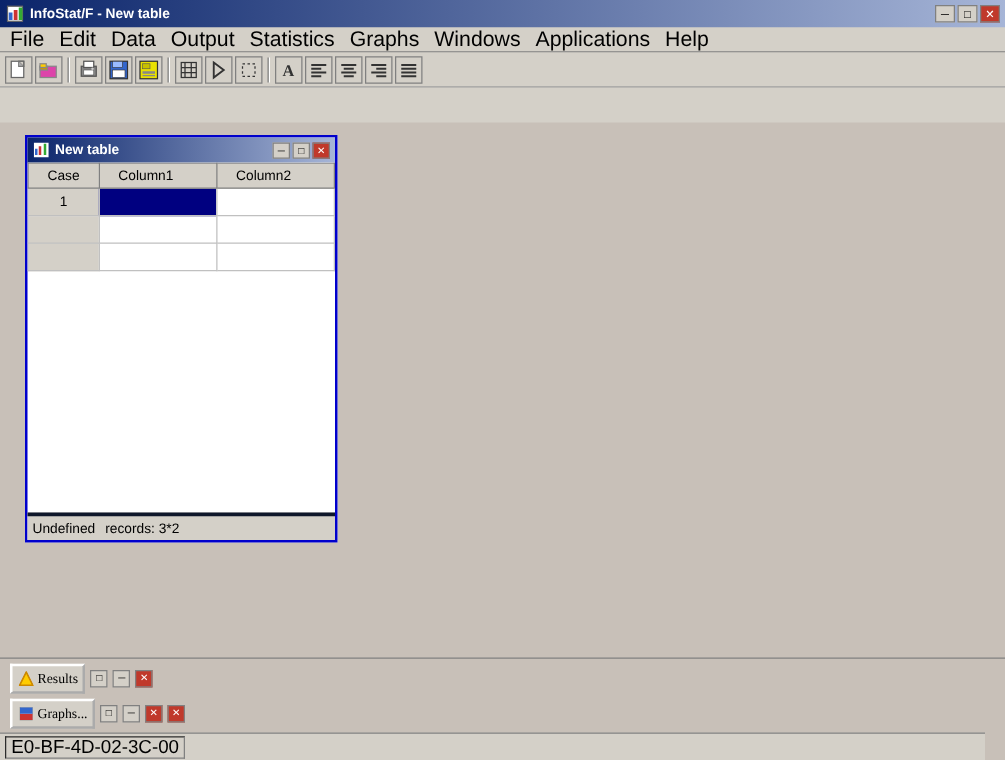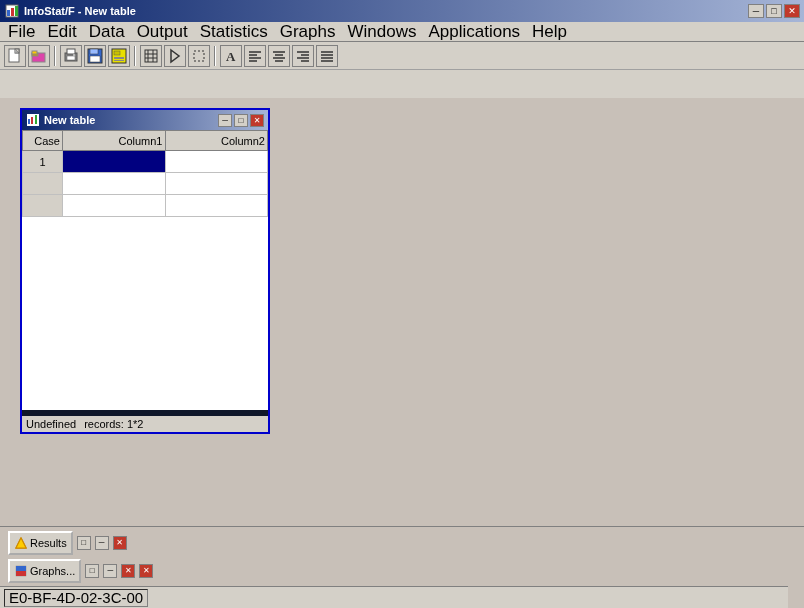--- a/index.html
+++ b/index.html
@@ -153,23 +153,23 @@
 
     
     .data-table {
       width: 100%;
       border-collapse: collapse;
       font-size: 11px;
     }
     .data-table th {
       background: #d4d0c8;
       border: 1px solid #808080;
-      padding: 2px 2px;
+      padding: 2px 15px;
       font-weight: normal;
-      text-align: right;
+      text-align: left;
       height: 20px;
     }
     .data-table td {
       border: 1px solid #c0c0c0;
       padding: 2px 6px;
       height: 22px;
     }
     .case-col {
       width: 40px;
       text-align: center;
@@ -186,21 +186,21 @@
 
     
     .table-content {
       height: 280px;
       overflow: hidden;
     }
 
     
     .inner-status {
       background: #d4d0c8;
-      border-top: 6px solid #0f172a;
+      border-top: 3px solid #0f172a;
       height: 22px;
       display: flex;
       align-items: center;
       padding: 0 4px;
       font-size: 11px;
       gap: 8px;
     }
     .inner-status span {
       font-size: 11px;
     }
@@ -212,20 +212,21 @@
       left: 0;
       right: 0;
       height: 60px;
       background: #c8c0b8;
       border-top: 1px solid #808080;
       display: flex;
       flex-direction: column;
       justify-content: center;
       padding: 4px 8px;
       gap: 4px;
+      font-family: Liberation Serif, serif;
     }
 
     .taskbar-row {
       display: flex;
       align-items: center;
       gap: 4px;
     }
 
     .task-item {
       display: flex;
@@ -488,21 +489,21 @@
               <td class="case-col"></td>
               <td></td>
               <td></td>
             </tr>
           </tbody>
         </table>
       </div>
 
       <div class="inner-status">
         <span>Undefined</span>
-        <span>records: 1*2</span>
+        <span>records: 3*2</span>
       </div>
     </div>
 
     <div class="taskbar-area">
 
       <div class="taskbar-row">
         <div class="task-item">
           <div class="task-item-icon">
             <svg width="12" height="12" viewBox="0 0 12 12">
               <polygon points="1,11 6,1 11,11" fill="none" stroke="#c80" stroke-width="1.5"></polygon>

